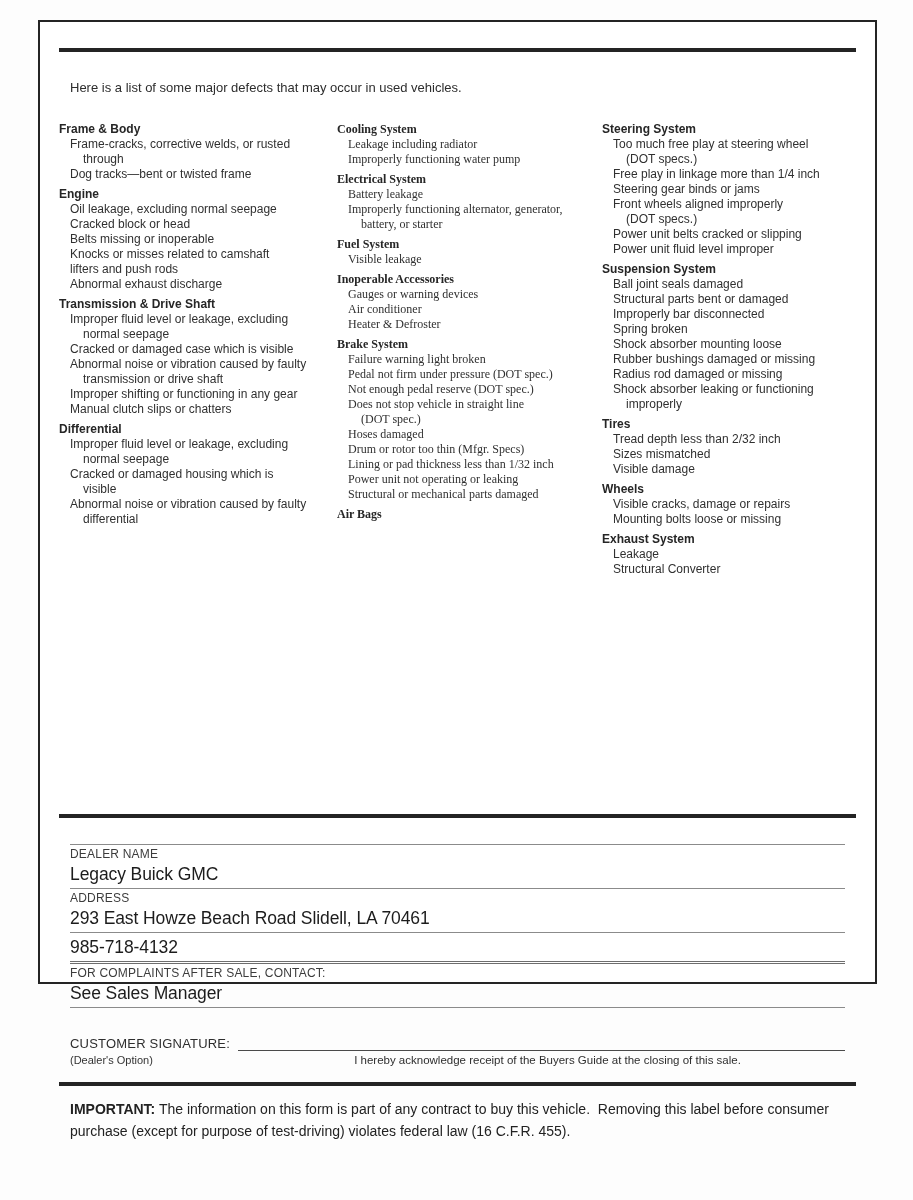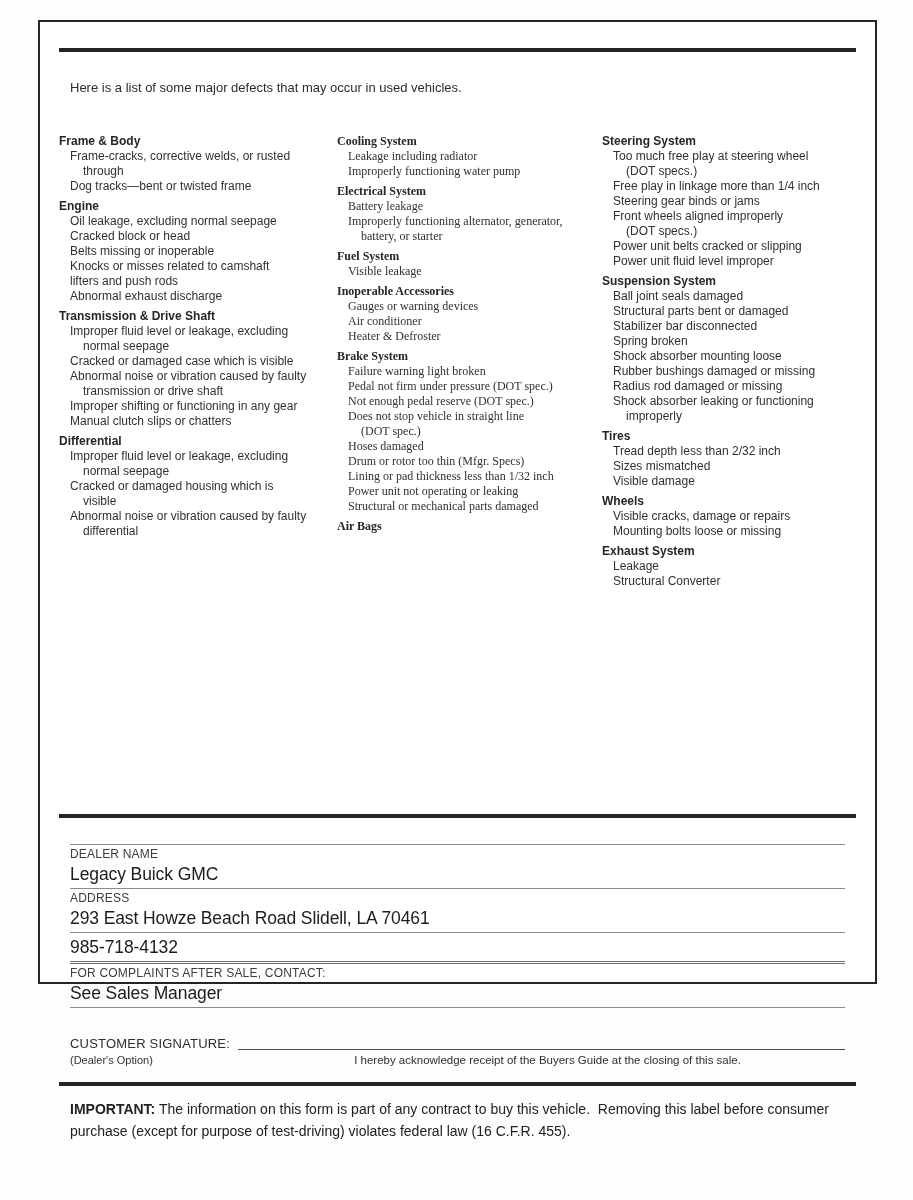--- a/index.html
+++ b/index.html
@@ -13,34 +13,34 @@
   .rule-top { margin: 26px 19px 0 19px; }
   .rule-mid { margin: 0 19px; }
   .rule-bottom { margin: 16px 19px 0 19px; }
   .intro { margin: 28px 30px 0 30px; font-size: 13px; color: #2d2d2d; line-height: 16px; }
   .columns { display: flex; margin: 26px 0 0 19px; height: 692px; overflow: hidden; }
   .defect-col { flex: 0 0 auto; }
   .defect-col:nth-child(1) { width: 278px; }
   .defect-col:nth-child(2) { width: 265px; font-family: Liberation Serif, serif; }
   .defect-col:nth-child(3) { width: 272px; }
   .defect-heading { font-size: 12px; line-height: 15px; font-weight: bold; color: #262626; margin-top: 5px; }
-  .defect-heading:first-child { margin-top: 12px; }
+  .defect-heading:first-child { margin-top: 0; }
   .defect-item {
     font-size: 12px; line-height: 15px; color: #303030;
     padding-left: 24px; text-indent: -13px; white-space: pre-line;
   }
   .dealer { margin: 26px 30px 4px 30px; }
   .field { border-top: 1px solid #8b8b8b; padding: 2px 0 2px 0; }
   .field.complaints { border-top: 3px double #6e6e6e; border-bottom: 1px solid #8b8b8b; }
   .flabel { font-size: 12px; line-height: 15px; color: #3c3c3c; letter-spacing: 0.2px; }
   .fvalue { font-size: 17.5px; line-height: 24px; color: #1c1c1c; min-height: 24px; letter-spacing: -0.1px; }
   .label-row { display: flex; }
   .label-row .tel { width: 390px; }
   .signature { margin: 28px 30px 0 30px; }
-  .sig-row { display: flex; align-items: flex-start; }
+  .sig-row { display: flex; align-items: center; }
   .sig-label { font-size: 13px; line-height: 16px; color: #2e2e2e; letter-spacing: 0.2px; }
   .sig-line { flex: 1; height: 14px; border-bottom: 1.5px solid #4a4a4a; margin-left: 8px; }
   .sig-sub { display: flex; margin-top: 2px; }
   .sig-option { font-size: 11px; color: #333333; width: 180px; }
   .sig-ack { flex: 1; font-size: 11.5px; color: #2e2e2e; text-align: center; }
   .important { margin: 12px 30px 0 30px; font-size: 14px; line-height: 22px; color: #222222; }
   .imp-label { font-weight: bold; }
   .imp-text { white-space: pre-wrap; }
 </style>
 </head>
@@ -114,21 +114,21 @@
 (DOT specs.)</div>
         <div class="defect-item">Free play in linkage more than 1/4 inch</div>
         <div class="defect-item">Steering gear binds or jams</div>
         <div class="defect-item">Front wheels aligned improperly
 (DOT specs.)</div>
         <div class="defect-item">Power unit belts cracked or slipping</div>
         <div class="defect-item">Power unit fluid level improper</div>
         <div class="defect-heading">Suspension System</div>
         <div class="defect-item">Ball joint seals damaged</div>
         <div class="defect-item">Structural parts bent or damaged</div>
-        <div class="defect-item">Stabilizer bar disconnected</div>
+        <div class="defect-item">Improperly bar disconnected</div>
         <div class="defect-item">Spring broken</div>
         <div class="defect-item">Shock absorber mounting loose</div>
         <div class="defect-item">Rubber bushings damaged or missing</div>
         <div class="defect-item">Radius rod damaged or missing</div>
         <div class="defect-item">Shock absorber leaking or functioning
 improperly</div>
         <div class="defect-heading">Tires</div>
         <div class="defect-item">Tread depth less than 2/32 inch</div>
         <div class="defect-item">Sizes mismatched</div>
         <div class="defect-item">Visible damage</div>

